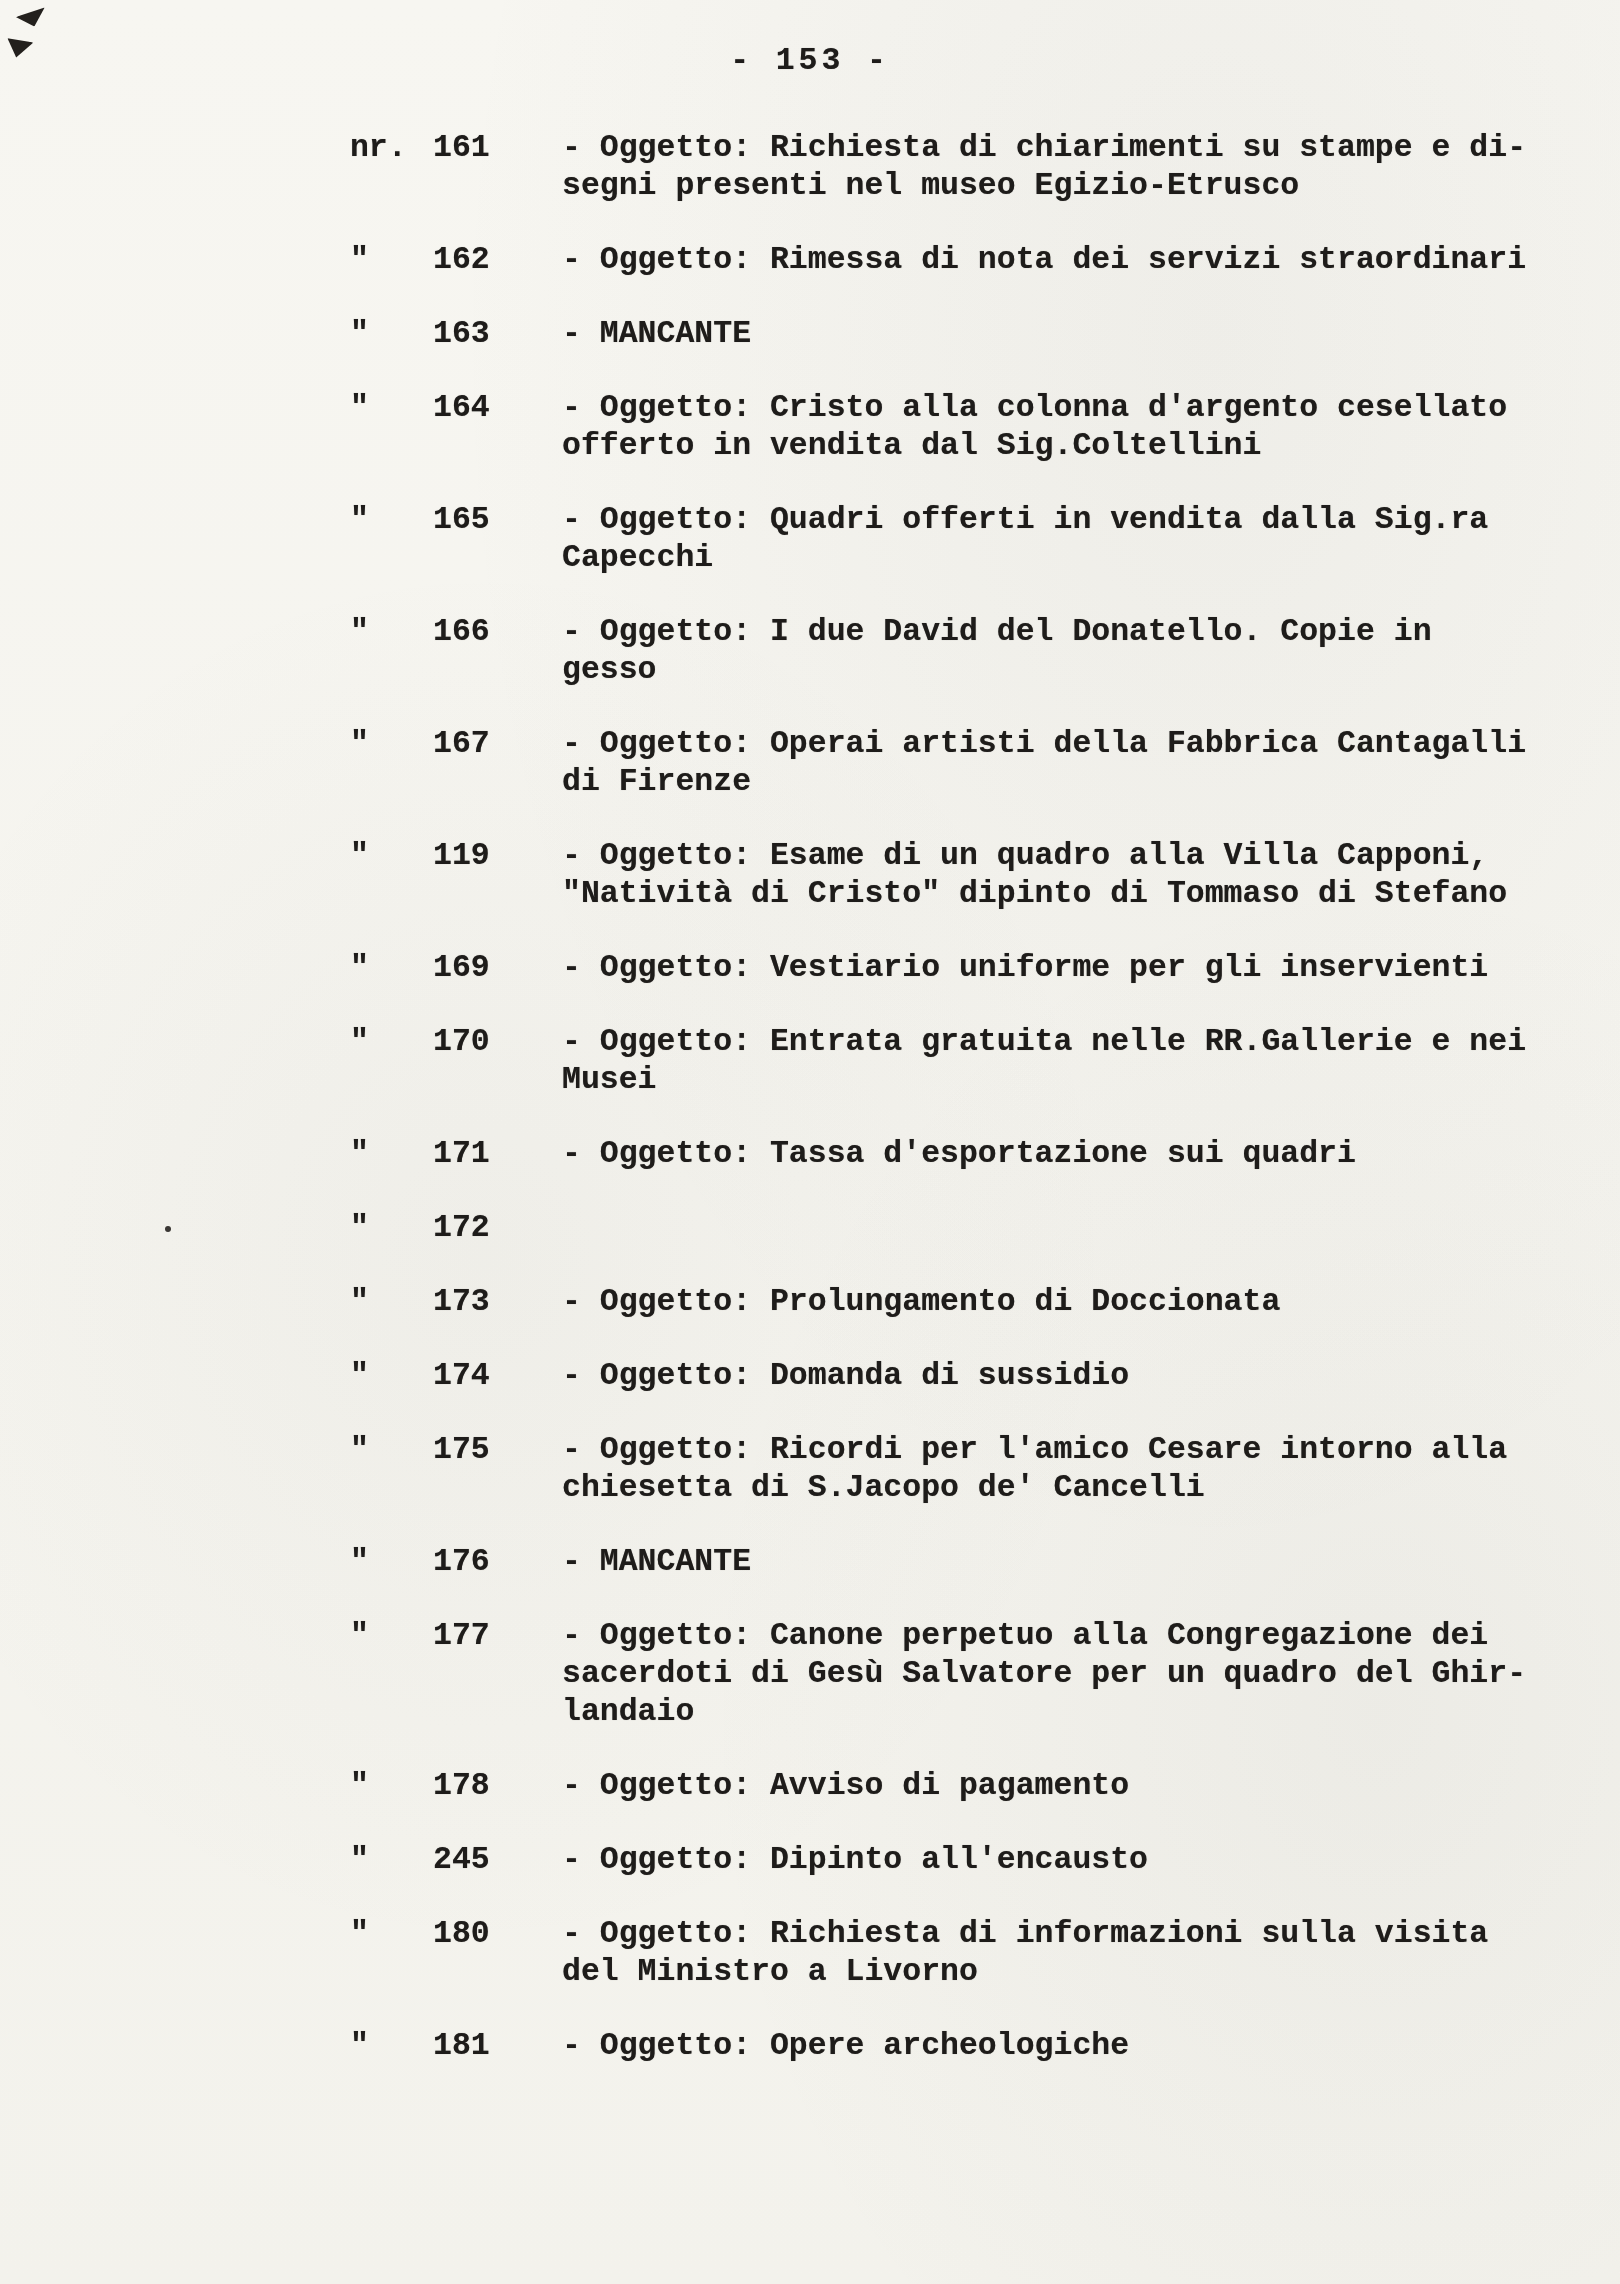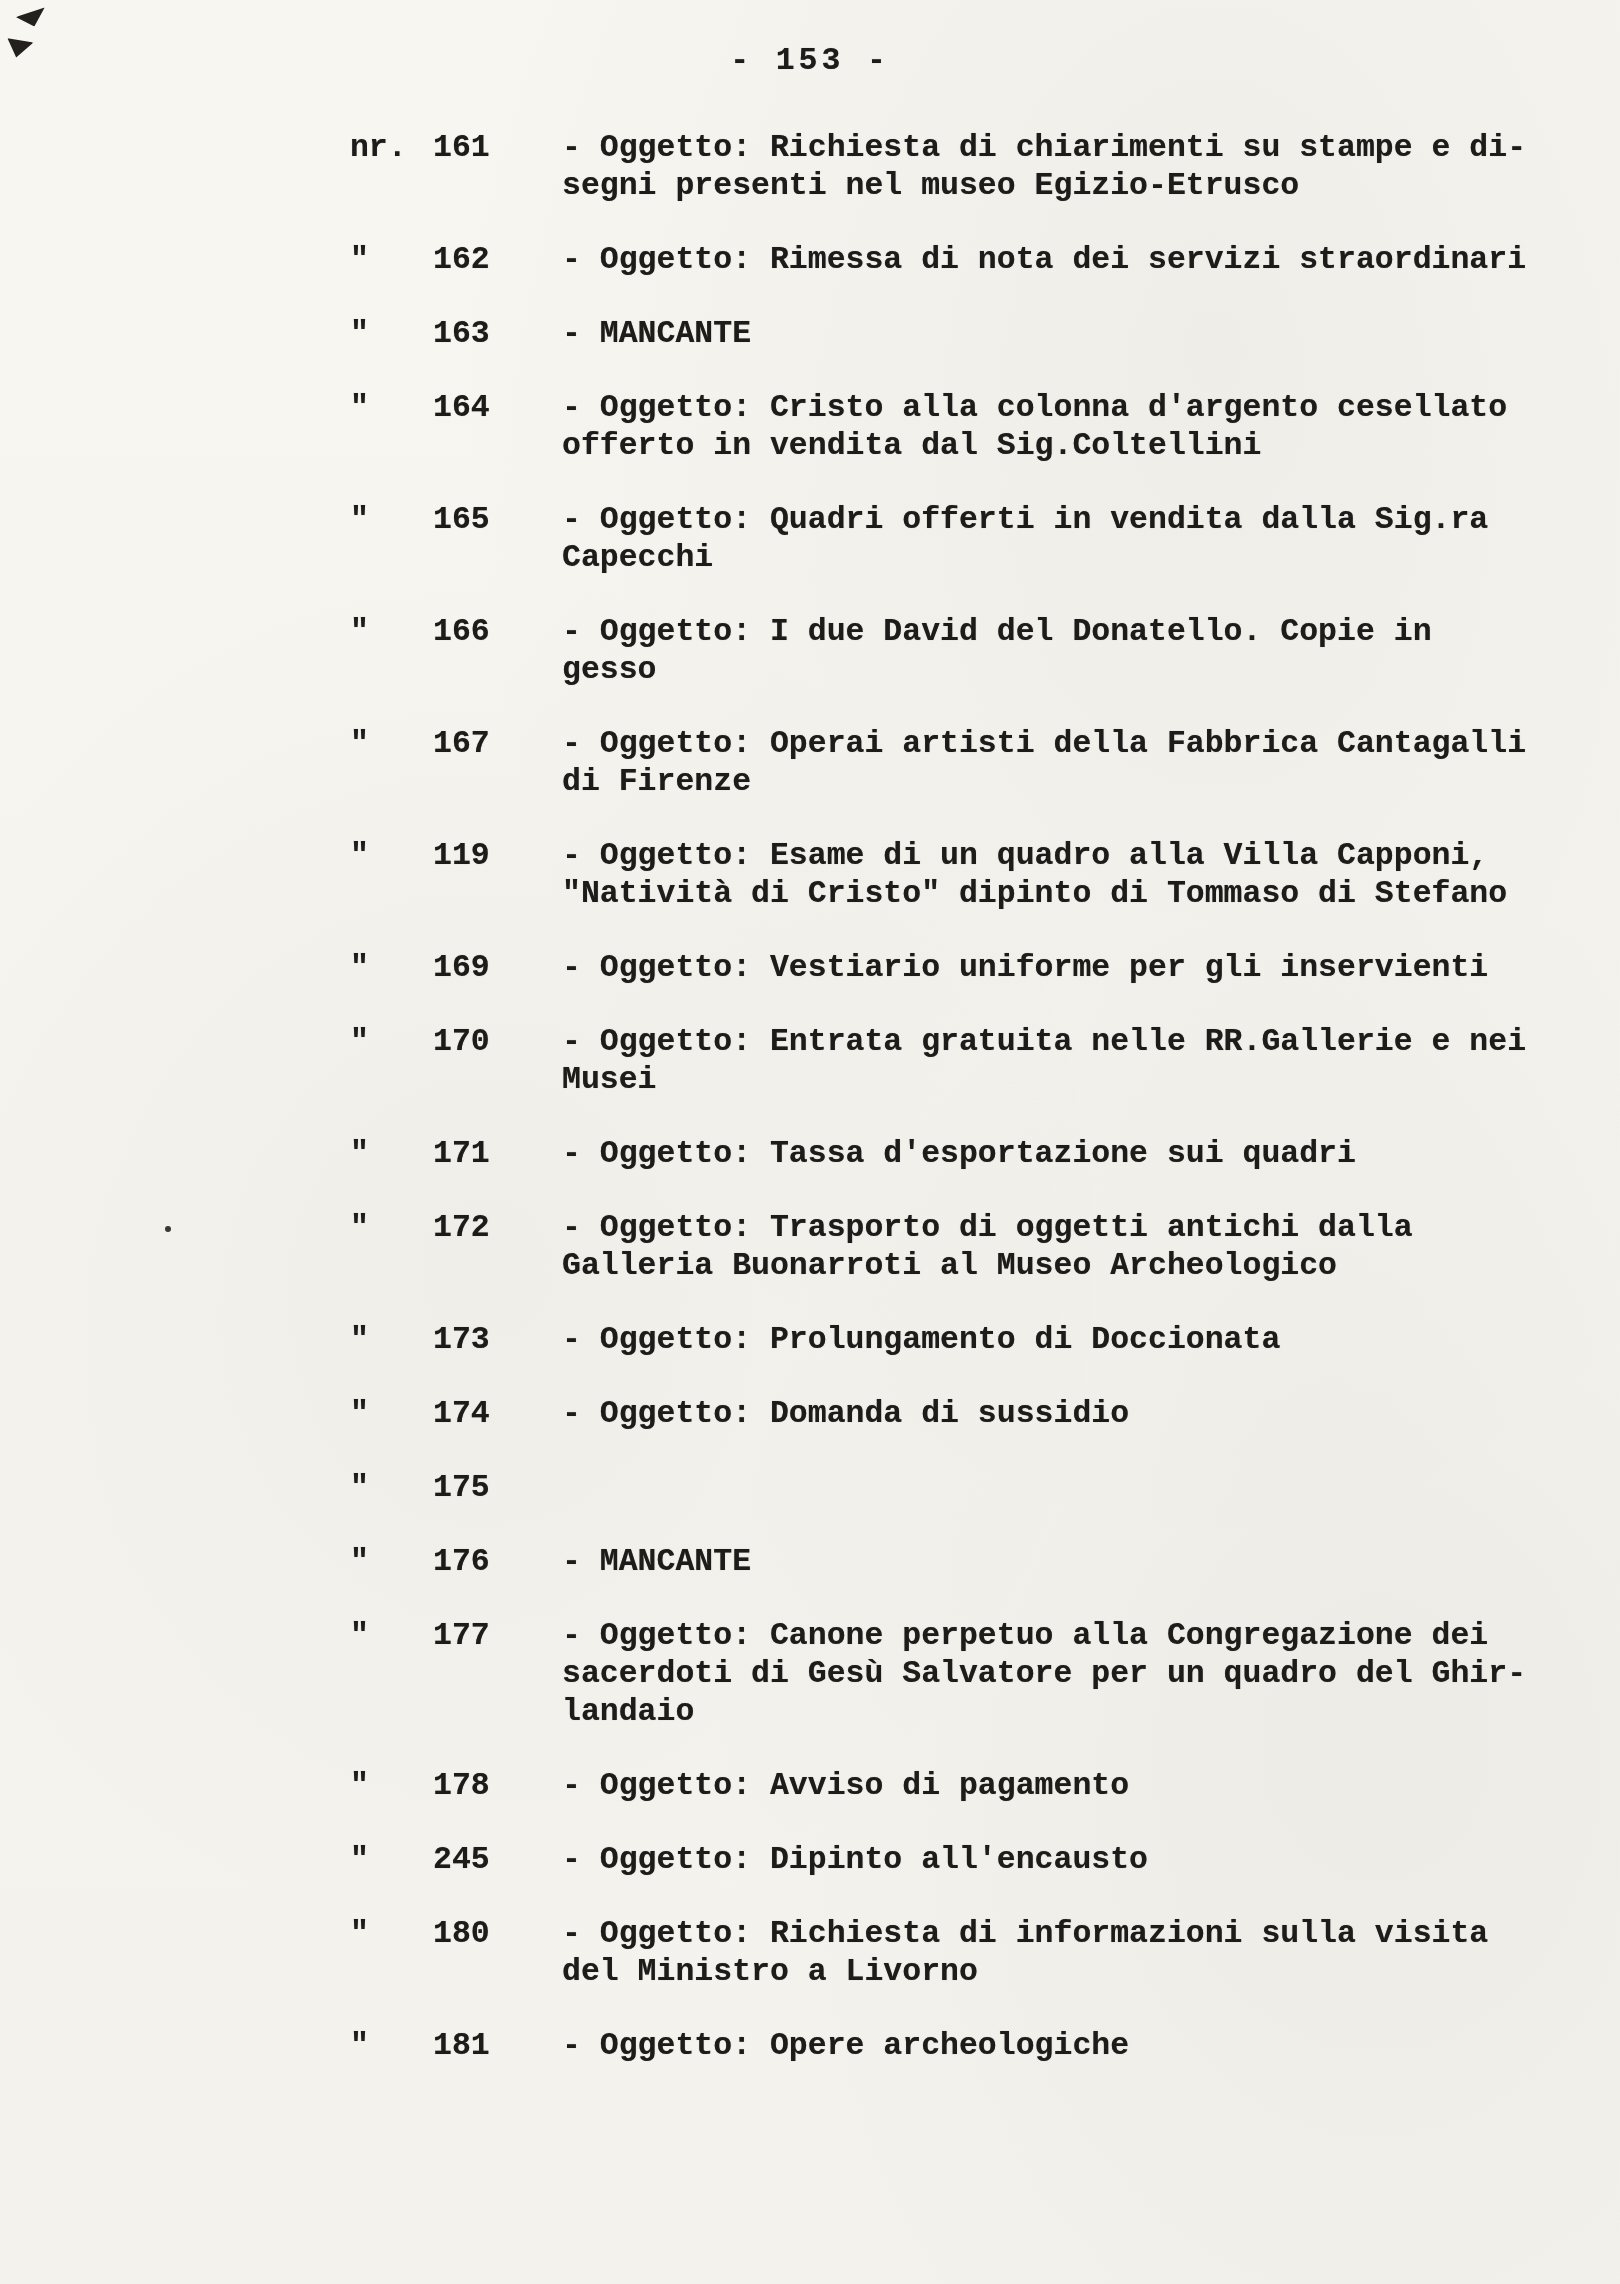--- a/index.html
+++ b/index.html
@@ -165,39 +165,39 @@
 
   <div class="entry">
     <span class="marker">"</span>
     <span class="num">171</span>
     <span class="text">- Oggetto: Tassa d'esportazione sui quadri</span>
   </div>
 
   <div class="entry">
     <span class="marker">"</span>
     <span class="num">172</span>
-    <span class="text">- Oggetto: Trasporto di oggetti antichi dalla
-Galleria Buonarroti al Museo Archeologico</span>
   </div>
 
   <div class="entry">
     <span class="marker">"</span>
     <span class="num">173</span>
     <span class="text">- Oggetto: Prolungamento di Doccionata</span>
   </div>
 
   <div class="entry">
     <span class="marker">"</span>
     <span class="num">174</span>
     <span class="text">- Oggetto: Domanda di sussidio</span>
   </div>
 
   <div class="entry">
     <span class="marker">"</span>
     <span class="num">175</span>
+    <span class="text">- Oggetto: Ricordi per l'amico Cesare intorno alla
+chiesetta di S.Jacopo de' Cancelli</span>
   </div>
 
   <div class="entry">
     <span class="marker">"</span>
     <span class="num">176</span>
     <span class="text">- MANCANTE</span>
   </div>
 
   <div class="entry">
     <span class="marker">"</span>

